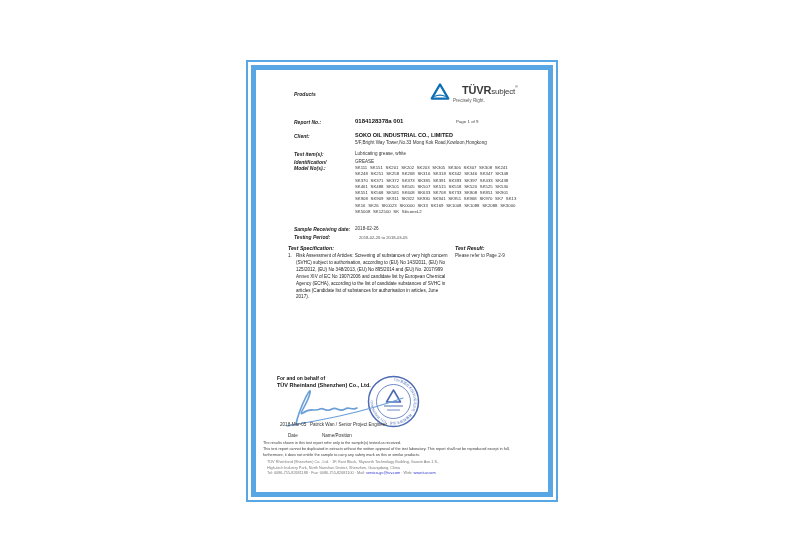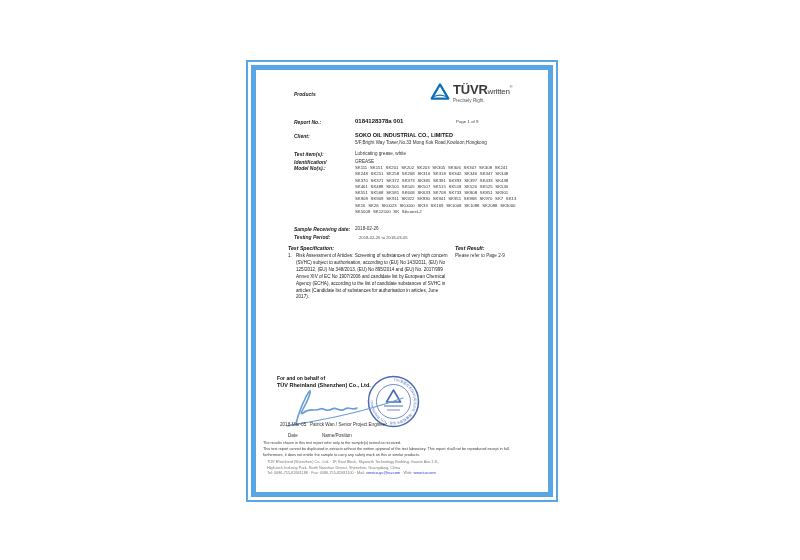--- a/index.html
+++ b/index.html
@@ -17,21 +17,21 @@
   .lbl{font-style:italic;font-weight:bold;font-size:5px;color:#1a1a1a;white-space:nowrap;}
   .val-b{font-size:5.5px;font-weight:bold;color:#111;white-space:nowrap;}
   .sm{font-size:4.6px;color:#333;white-space:nowrap;}
   .page-ind{font-size:4.4px;color:#444;}
   .models{font-size:4.3px;line-height:6.3px;color:#333;word-spacing:1.5px;}
   .para{font-size:4.6px;line-height:6.9px;color:#222;}
   .sec-hd{font-style:italic;font-weight:bold;font-size:5.2px;color:#111;white-space:nowrap;}
   
   .logo{display:flex;align-items:flex-start;gap:3px;}
   .logo-txt{line-height:9px;}
-  .logo-b{font-weight:bold;font-size:13px;color:#3a3a3a;letter-spacing:-0.2px;}
+  .logo-b{font-weight:bold;font-size:11px;color:#3a3a3a;letter-spacing:-0.2px;margin-left:9px;}
   .logo-r{font-size:8px;color:#3a3a3a;letter-spacing:-0.2px;}
   .logo-reg{font-size:4px;color:#3a3a3a;vertical-align:super;}
   .tagline{font-size:4.6px;color:#5a5a5a;margin-top:0px;}
   
   .behalf{font-weight:bold;font-size:5px;line-height:7px;color:#111;white-space:nowrap;}
   .sign-lbl{font-size:4.6px;color:#333;white-space:nowrap;}
   
   .disc{font-size:3.8px;line-height:5.8px;color:#3c3c3c;white-space:nowrap;}
   .addr{font-size:3.8px;line-height:5.5px;color:#7a7a7a;white-space:nowrap;}
   .lnk{color:#2b35c9;}
@@ -53,21 +53,21 @@
         <div class="abs lbl" style="left:38px;top:21px;">Products</div>
 
         <div class="abs logo" style="left:174px;top:12px;">
           <span>
             <svg width="20" height="19" viewBox="0 0 24 22">
               <polygon points="12,2.5 22,19.5 2,19.5" fill="none" stroke="#0E6EB5" stroke-width="2.6" stroke-linejoin="round"></polygon>
               <path d="M5 17 Q12 13.5 19 17" fill="none" stroke="#0E6EB5" stroke-width="1.4"></path>
             </svg>
           </span>
           <span class="logo-txt">
-            <span class="logo-b">TÜVR</span><span class="logo-r">written</span><span class="logo-reg">®</span>
+            <span class="logo-b">TÜVR</span><span class="logo-r">subject</span><span class="logo-reg">®</span>
             <div class="tagline">Precisely Right.</div>
           </span>
         </div>
 
         <div class="abs lbl" style="left:38px;top:49px;">Report No.:</div>
         <div class="abs val-b" style="left:99px;top:48px;font-size:6px;">0184128378a 001</div>
         <div class="abs page-ind" style="left:200px;top:49px;">Page 1 of 9</div>
 
         <div class="abs lbl" style="left:38px;top:63px;">Client:</div>
         <div class="abs val-b" style="left:99px;top:62px;">SOKO OIL INDUSTRIAL CO., LIMITED</div>

